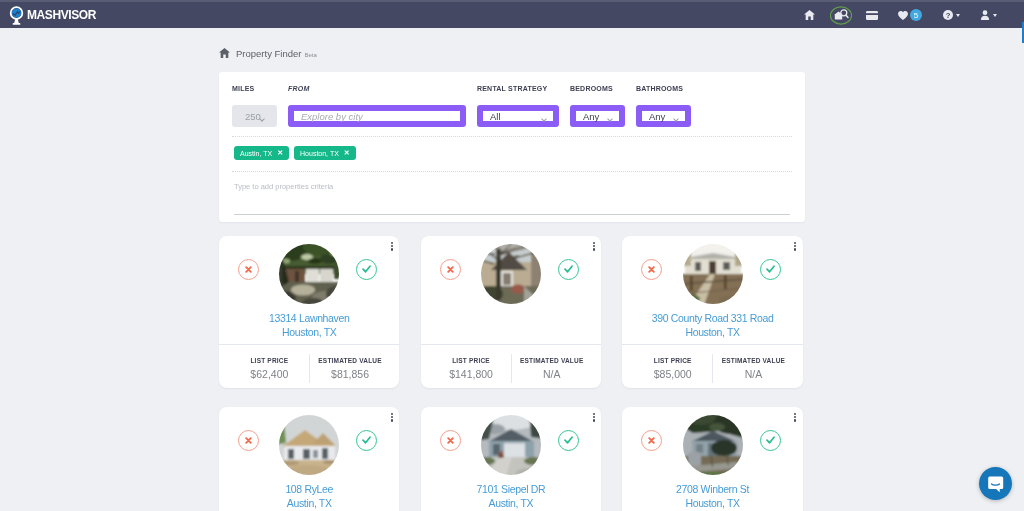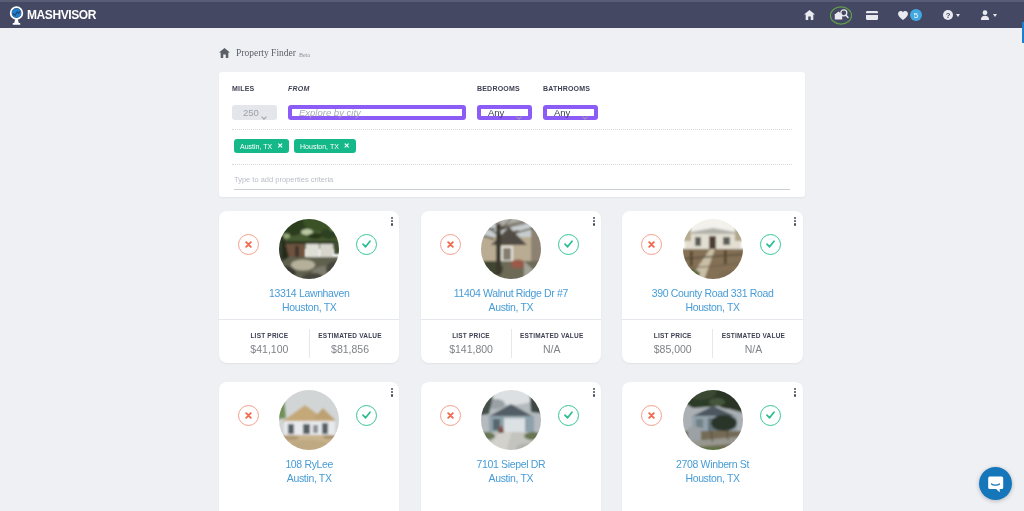--- a/index.html
+++ b/index.html
@@ -8,38 +8,38 @@
 
 
 .nav { position:relative; height:28px; background:#454863; border-top:2px solid #5a5d76; }
 .logo { position:absolute; left:8px; top:1px; height:24px; display:flex; align-items:center; }
 .logo-txt { color:#fff; font-weight:bold; font-size:12px; letter-spacing:-0.4px; margin-left:2px; }
 .nicon { position:absolute; top:0; height:26px; display:flex; align-items:center; justify-content:center; }
 .caret { width:0; height:0; border-left:2.5px solid transparent; border-right:2.5px solid transparent; border-top:3px solid #e8e8ee; margin-left:3px; }
 
 
 .page { width:586px; margin:0 auto; }
-.crumb { margin-top:18px; height:14px; display:flex; align-items:center; color:#5b5f66; font-size:9.5px;font-family:Liberation Serif, serif; }
+.crumb { margin-top:18px; height:14px; display:flex; align-items:center; color:#5b5f66; font-size:9.5px; }
 .crumb svg { margin-right:6px; }
 .crumb .beta { font-size:6px; color:#8a8e94; margin-left:3px; margin-top:3px; }
 
 .panel { background:#fff; border-radius:3px; margin-top:12px; padding:13px 13px 0 13px; box-shadow:0 1px 2px rgba(40,50,60,0.06); }
 .frow { display:flex; }
 .fcol { margin-right:11px; }
 .flabel { font-size:7px; line-height:8px; font-weight:bold; color:#3e4154; letter-spacing:0.2px; margin-bottom:8px; white-space:nowrap; }
-.ctrl { height:15px; border:4px solid #8b5cf6; border-radius:3px; font-size:9.5px; color:#3e4154; display:flex; align-items:center; padding:0 7px; background:#fff; position:relative;margin-top:12px; }
+.ctrl { height:22px; border:6px solid #8b5cf6; border-radius:3px; font-size:9.5px; color:#3e4154; display:flex; align-items:center; padding:0 7px; background:#fff; position:relative;margin-top:12px; }
 .ctrl.dis { background:#e4e6ec; color:#9ba0a8; border-color:#e4e6ec; }
 .ctrl .sel-caret { position:absolute; right:7px; top:6px; width:4px; height:4px; border-right:1px solid #9aa0a8; border-bottom:1px solid #9aa0a8; transform:rotate(45deg); }
 .ctrl.input { color:#a7abb2; }
 .dotline { border-top:1px dotted #d6d9de; margin:0 0; }
 .tags { padding:9px 2px 11px 2px; display:flex; }
 .tag { background:#15b888; color:#fff; font-size:7px; height:14px; border-radius:3px; display:flex; align-items:center; padding:0 6px; margin-right:5px; }
 .tag b { margin-left:5px; font-size:7px; }
 .criteria { padding:9px 2px 7px 2px; }
-.criteria .ph { font-size:7.5px; line-height:11px; color:#b9bdc5; padding-bottom:4px; border-bottom:1px solid #caced6; }
+.criteria .ph { font-size:7.5px; line-height:11px; color:#b9bdc5; padding-bottom:22px; border-bottom:1px solid #caced6; }
 
 
 .grid { display:flex; flex-wrap:wrap; margin-top:14px; gap:19px 21.3px; }
 .cardcol { width:180.4px; }
 .card { background:#fff; border-radius:8px; box-shadow:0 1px 2px rgba(40,50,60,0.07); height:152px; position:relative; overflow:hidden; }
 .menu { position:absolute; right:5.5px; top:6px; width:3px; }
 .menu i { display:block; width:2.2px; height:2.2px; border-radius:50%; background:#474a58; margin-bottom:1px; }
 .photo { width:60px; height:60px; border-radius:50%; overflow:hidden; margin:8px auto 0 auto; display:block; }
 .btn-x { position:absolute; left:19px; top:22.5px; width:21px; height:21px; border:1px solid #f59e8c; border-radius:50%; display:flex; align-items:center; justify-content:center; }
 .btn-c { position:absolute; right:22px; top:22.5px; width:21px; height:21px; border:1px solid #35c695; border-radius:50%; display:flex; align-items:center; justify-content:center; }
@@ -130,20 +130,24 @@
 
   <div class="panel">
     <div class="frow">
       <div class="fcol" style="width:45px;">
         <div class="flabel">MILES</div>
         <div class="ctrl dis">250<div class="sel-caret"></div></div>
       </div>
       <div class="fcol" style="width:178px;font-style:italic;">
         <div class="flabel">FROM</div>
         <div class="ctrl input">Explore by city</div>
+      </div>
+      <div class="fcol" style="width:82px;">
+        <div class="flabel">RENTAL STRATEGY</div>
+        <div class="ctrl">All<div class="sel-caret"></div></div>
       </div>
       <div class="fcol" style="width:55px;">
         <div class="flabel">BEDROOMS</div>
         <div class="ctrl">Any<div class="sel-caret"></div></div>
       </div>
       <div class="fcol" style="width:55px; margin-right:0;">
         <div class="flabel">BATHROOMS</div>
         <div class="ctrl">Any<div class="sel-caret"></div></div>
       </div>
     </div>
@@ -206,21 +210,21 @@
       <div class="btn-c">
             <svg width="9" height="8" viewBox="0 0 9 8">
               <path d="M1 4.2 L3.6 6.8 L8 1.2" stroke="#2abd92" stroke-width="1.7" fill="none" stroke-linecap="round" stroke-linejoin="round"></path>
             </svg>
           </div>
       <div class="title">13314 Lawnhaven<br>Houston, TX</div>
       <div class="vals">
             <div class="vdiv"></div>
         <div class="vcol">
               <div class="vlabel">LIST PRICE</div>
-              <div class="vnum">$41,100</div>
+              <div class="vnum">$62,400</div>
             </div>
         <div class="vcol">
               <div class="vlabel">ESTIMATED VALUE</div>
               <div class="vnum">$81,856</div>
             </div>
       </div>
       <div class="foot">
             <b>CASH ON CASH</b>
             <span>Trad.</span>
             <span class="g">13.73 %</span>
@@ -262,21 +266,20 @@
       <div class="btn-x">
             <svg width="7" height="7" viewBox="0 0 7 7">
               <path d="M1.2 1.2 L5.8 5.8 M5.8 1.2 L1.2 5.8" stroke="#f26a4e" stroke-width="1.9" stroke-linecap="round"></path>
             </svg>
           </div>
       <div class="btn-c">
             <svg width="9" height="8" viewBox="0 0 9 8">
               <path d="M1 4.2 L3.6 6.8 L8 1.2" stroke="#2abd92" stroke-width="1.7" fill="none" stroke-linecap="round" stroke-linejoin="round"></path>
             </svg>
           </div>
-      <div class="title">11404 Walnut Ridge Dr #7<br>Austin, TX</div>
       <div class="vals">
             <div class="vdiv"></div>
         <div class="vcol">
               <div class="vlabel">LIST PRICE</div>
               <div class="vnum">$141,800</div>
             </div>
         <div class="vcol">
               <div class="vlabel">ESTIMATED VALUE</div>
               <div class="vnum">N/A</div>
             </div>

